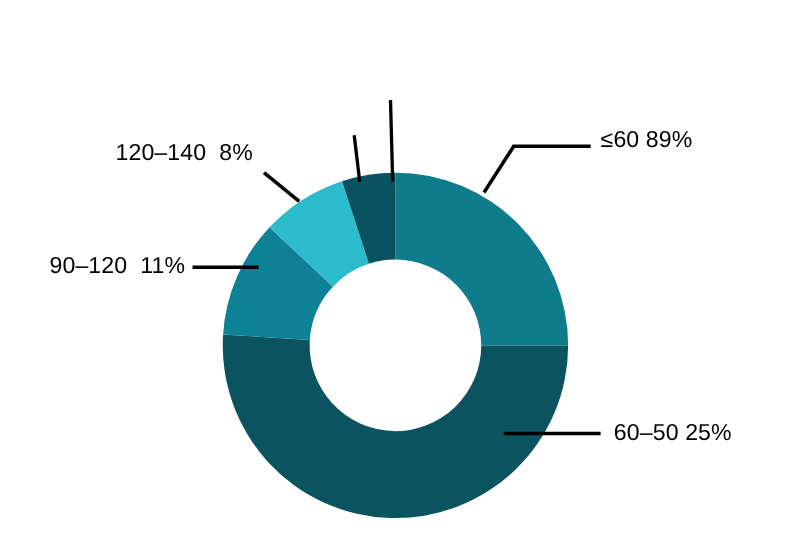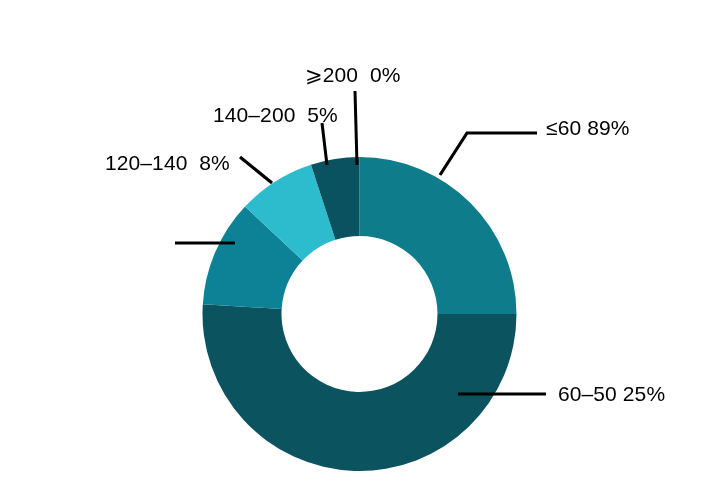--- a/index.html
+++ b/index.html
@@ -48,21 +48,21 @@
   }
   .label-cat {
     display: inline;
   }
   .label-pct {
     display: inline;
   }
   .lbl-le60   { left: 546px; top: 117px; }
   .lbl-6090   { left: 558px; top: 383px; }
   .lbl-90120  { left: 45px;  top: 231px; }
-  .lbl-120140 { left: 105px; top: 152px; }
+  .lbl-120140 { left: 105px; top: 128px; }
   .lbl-140200 { left: 213px; top: 104px; }
   .lbl-ge200  { left: 305px; top: 64px;  }
 </style>
 </head>
 <body>
 
 <div id="chart-page">
 
   <svg id="donut-svg" viewBox="0 0 720 497">
 
@@ -92,26 +92,23 @@
   </svg>
 
   <div class="label-text lbl-le60">
     <span class="label-cat">≤60</span><span>&nbsp;</span><span class="label-pct">89%</span>
   </div>
 
   <div class="label-text lbl-6090">
     <span class="label-cat">60–50</span><span>&nbsp;</span><span class="label-pct">25%</span>
   </div>
 
+  <div class="label-text lbl-90120">
+    <span class="label-cat">90–120</span><span>&nbsp;&nbsp;</span><span class="label-pct">11%</span>
+  </div>
 
   <div class="label-text lbl-120140">
     <span class="label-cat">120–140</span><span>&nbsp;&nbsp;</span><span class="label-pct">8%</span>
   </div>
 
-  <div class="label-text lbl-140200">
-    <span class="label-cat">140–200</span><span>&nbsp;&nbsp;</span><span class="label-pct">5%</span>
-  </div>
 
-  <div class="label-text lbl-ge200">
-    <span class="label-cat">⩾200</span><span>&nbsp;&nbsp;</span><span class="label-pct">0%</span>
-  </div>
 
 </div>
 
 </body></html>

